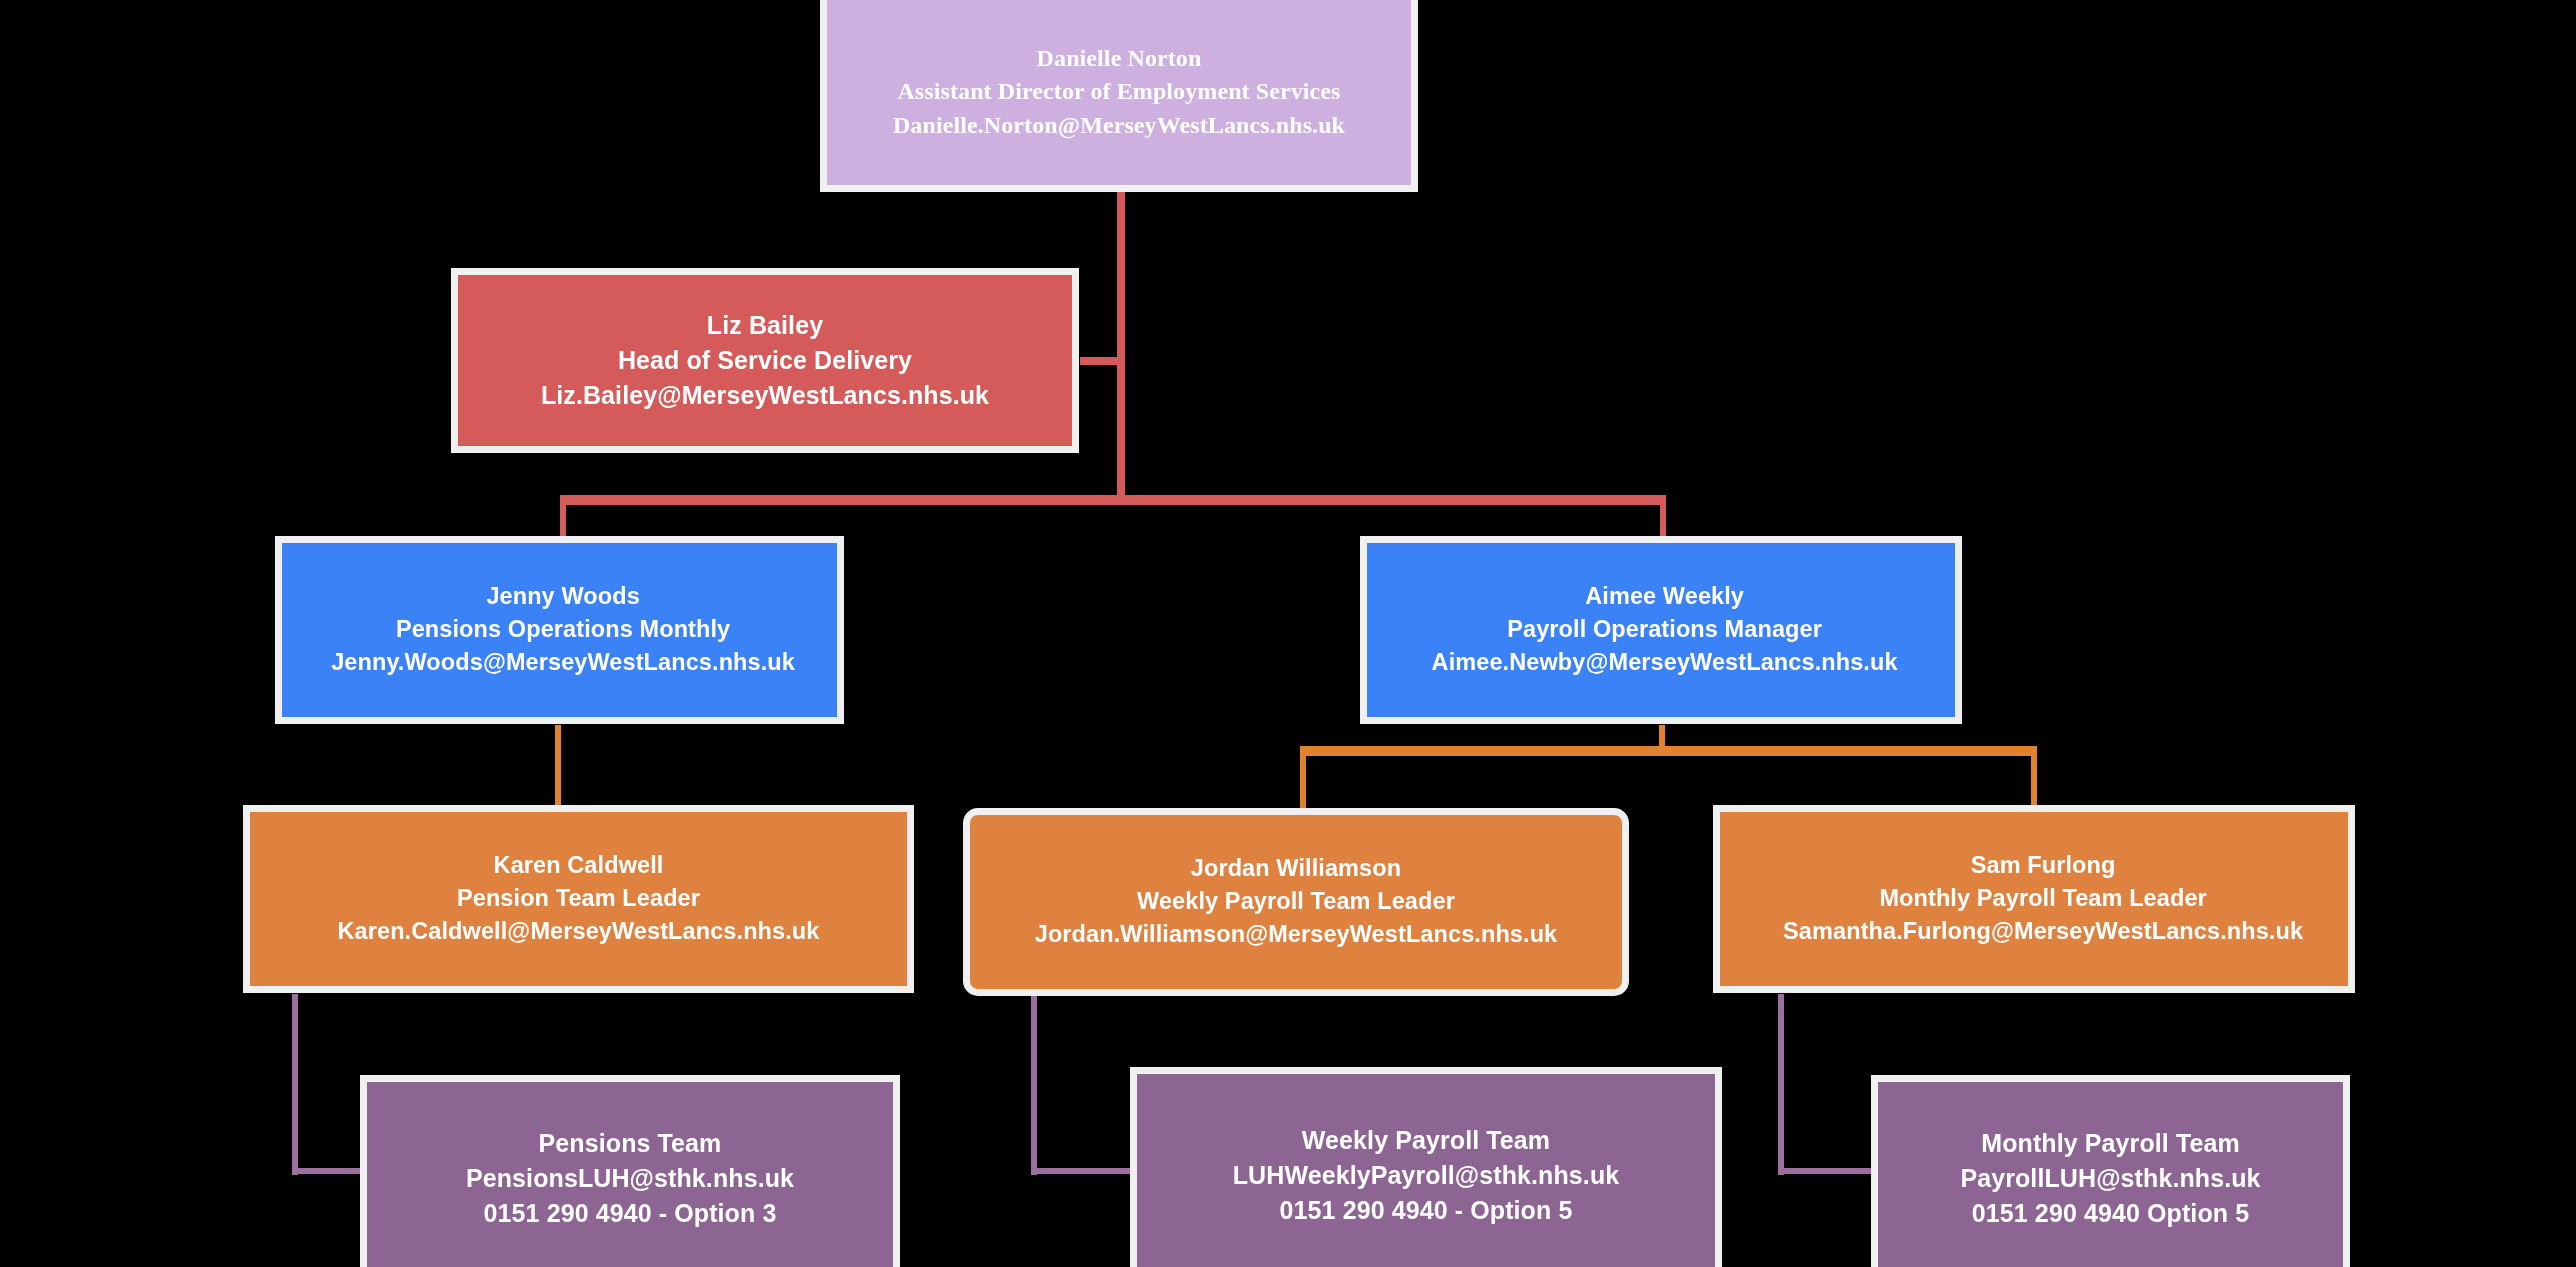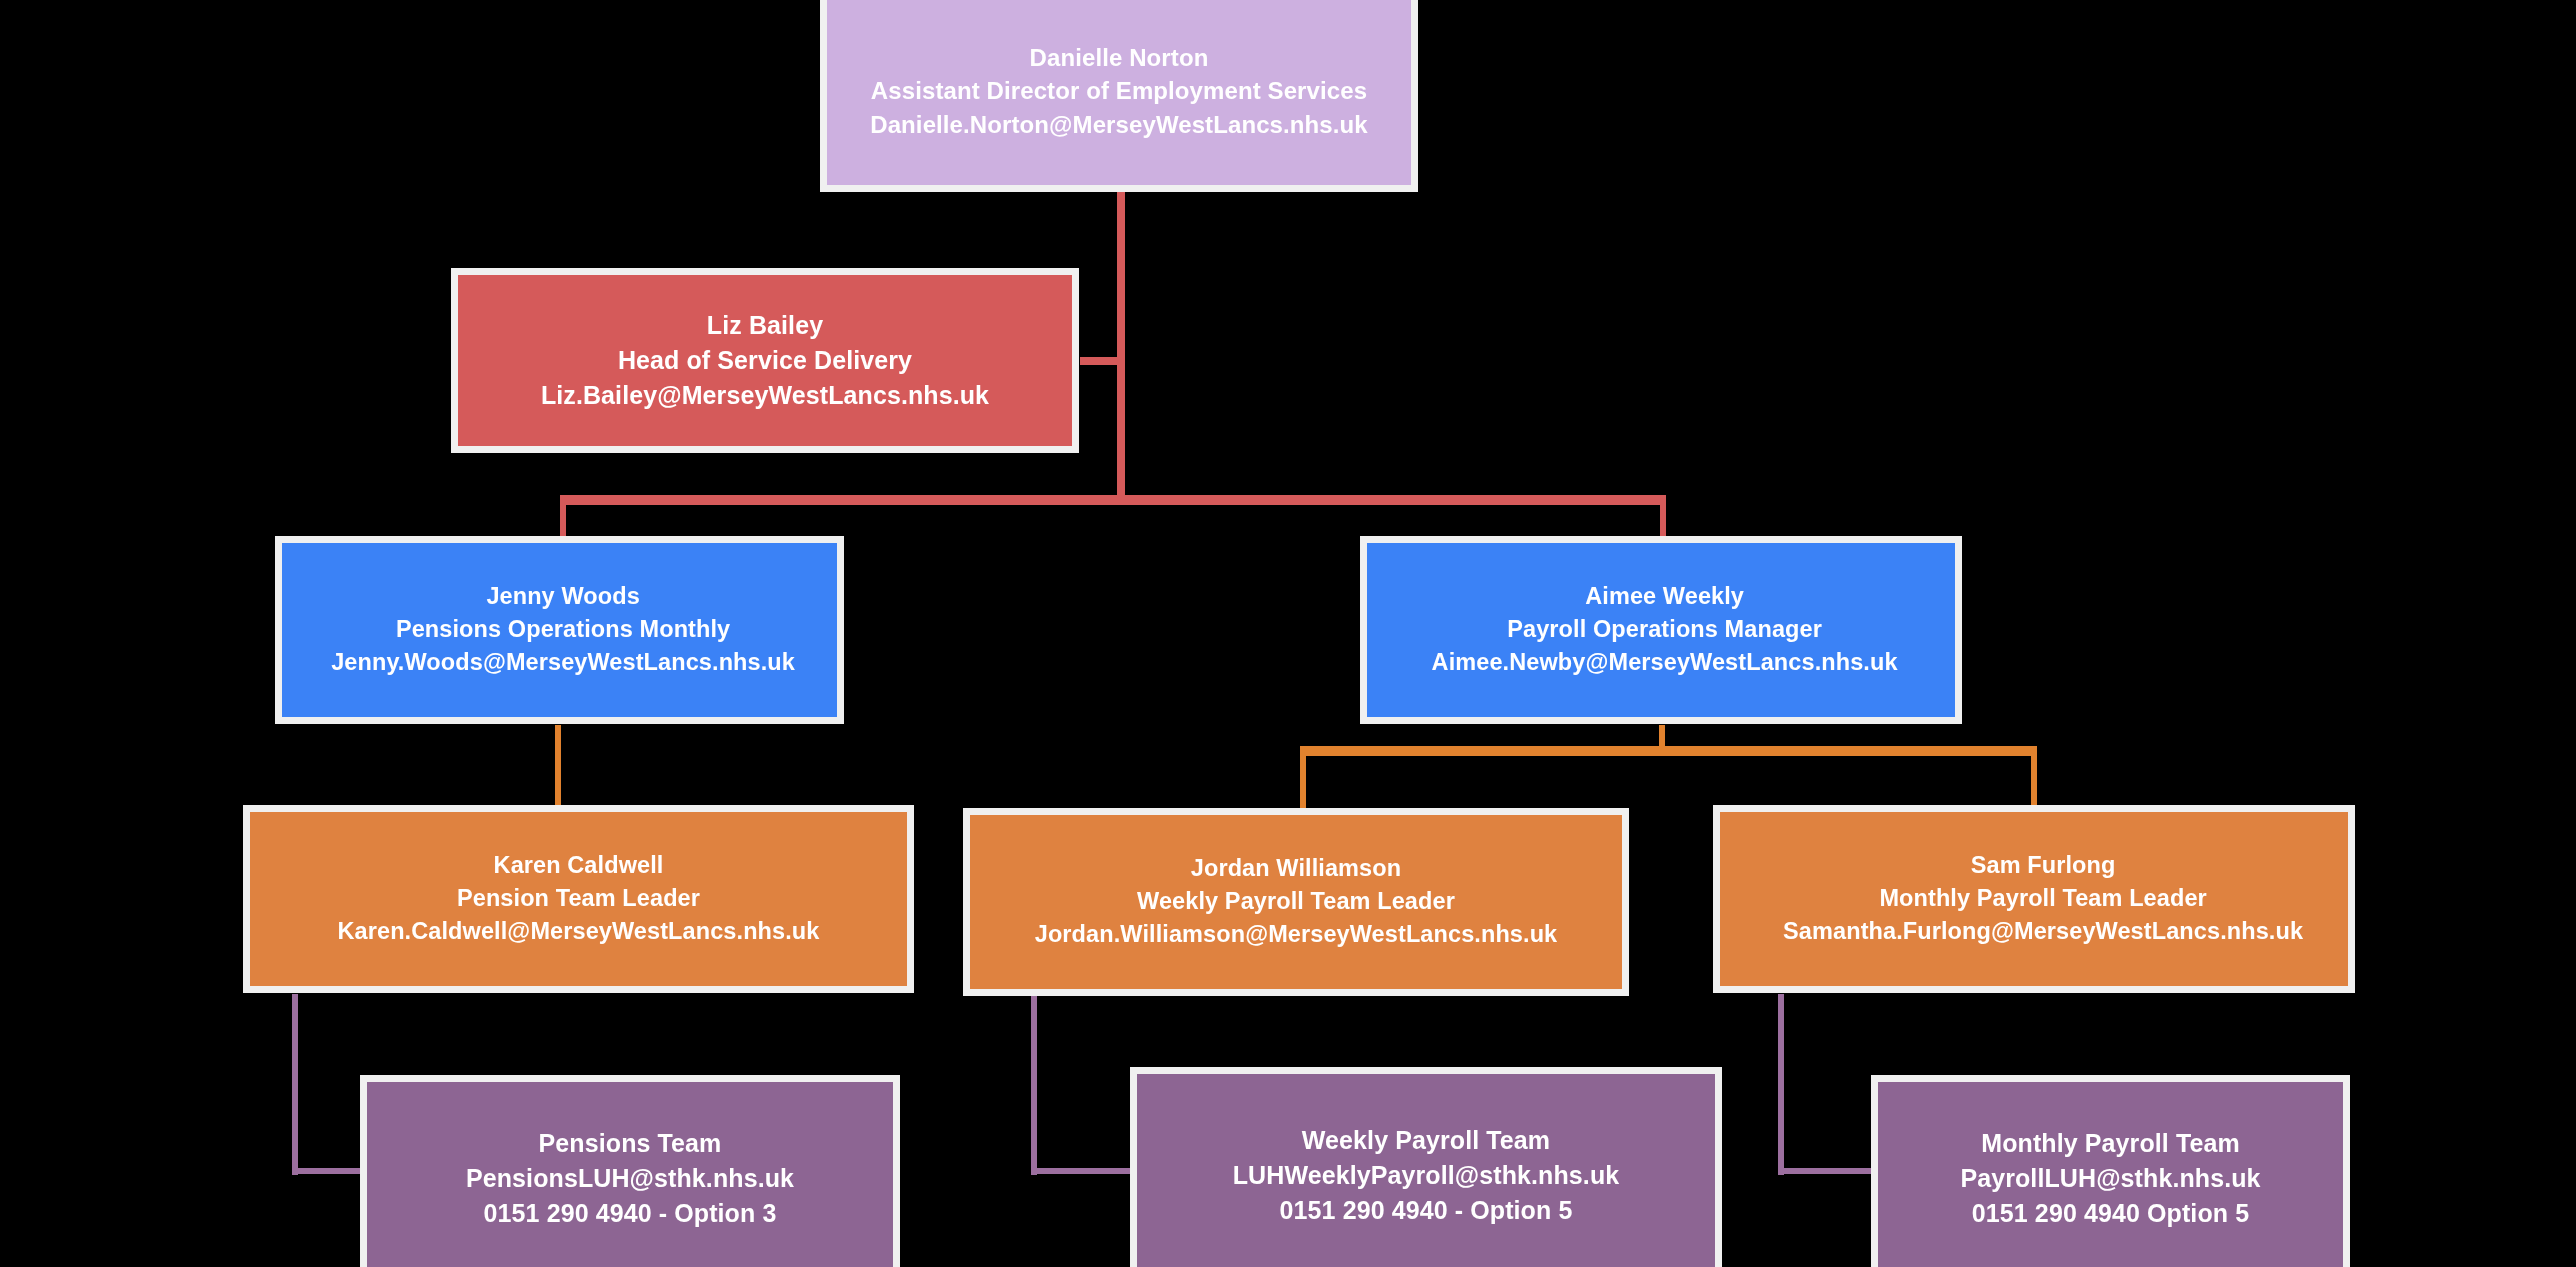--- a/index.html
+++ b/index.html
@@ -49,27 +49,27 @@
   .lvl3 { background: #3b82f6; padding-left: 21px; }
   .lvl4 { background: #df8240; }
   .lvl5 { background: #8d6593; }
 
   
   #n-danielle { left: 820px; top: -9.2px;  width: 598px; height: 201px; }
   #n-liz      { left: 451px;  top: 268px;  width: 628px; height: 185px; text-align: center; }
   #n-jenny    { left: 275px;  top: 536px;  width: 569px;  height: 188px; }
   #n-aimee    { left: 1360px; top: 536px;  width: 602px; height: 188px; }
   #n-karen    { left: 223px;  top: 805px; width: 671px; height: 188px; margin-left: 20px; }
-  #n-jordan   { left: 963px; top: 808px; width: 666px; height: 188px; }
+  #n-jordan   { left: 963px; top: 808px; width: 666px; height: 188px; border-radius: 15px; }
   #n-sam      { left: 1713px; top: 805px; width: 642px; height: 188px; padding-left: 32px; }
   #n-pensteam { left: 360px;  top: 1075px; width: 540px;  height: 207px; }
   #n-wkteam   { left: 1130px; top: 1067px; width: 592px; height: 216px; }
   #n-mtteam   { left: 1871px; top: 1075px; width: 479px;  height: 207px; }
 
-  .fs-42 { font-size: 24px; }
+  .fs-42 { font-size: 24px; font-family: Liberation Serif, serif; }
   .fs-41 { font-size: 23.5px; }
   .fs-43 { font-size: 25px; }
 </style>
 </head>
 <body>
 
 <div id="canvas">
 
   <div class="conn" style="left:1117px; top:191px; width:8px; height:308px; background:#d55a5a;"></div>
 

